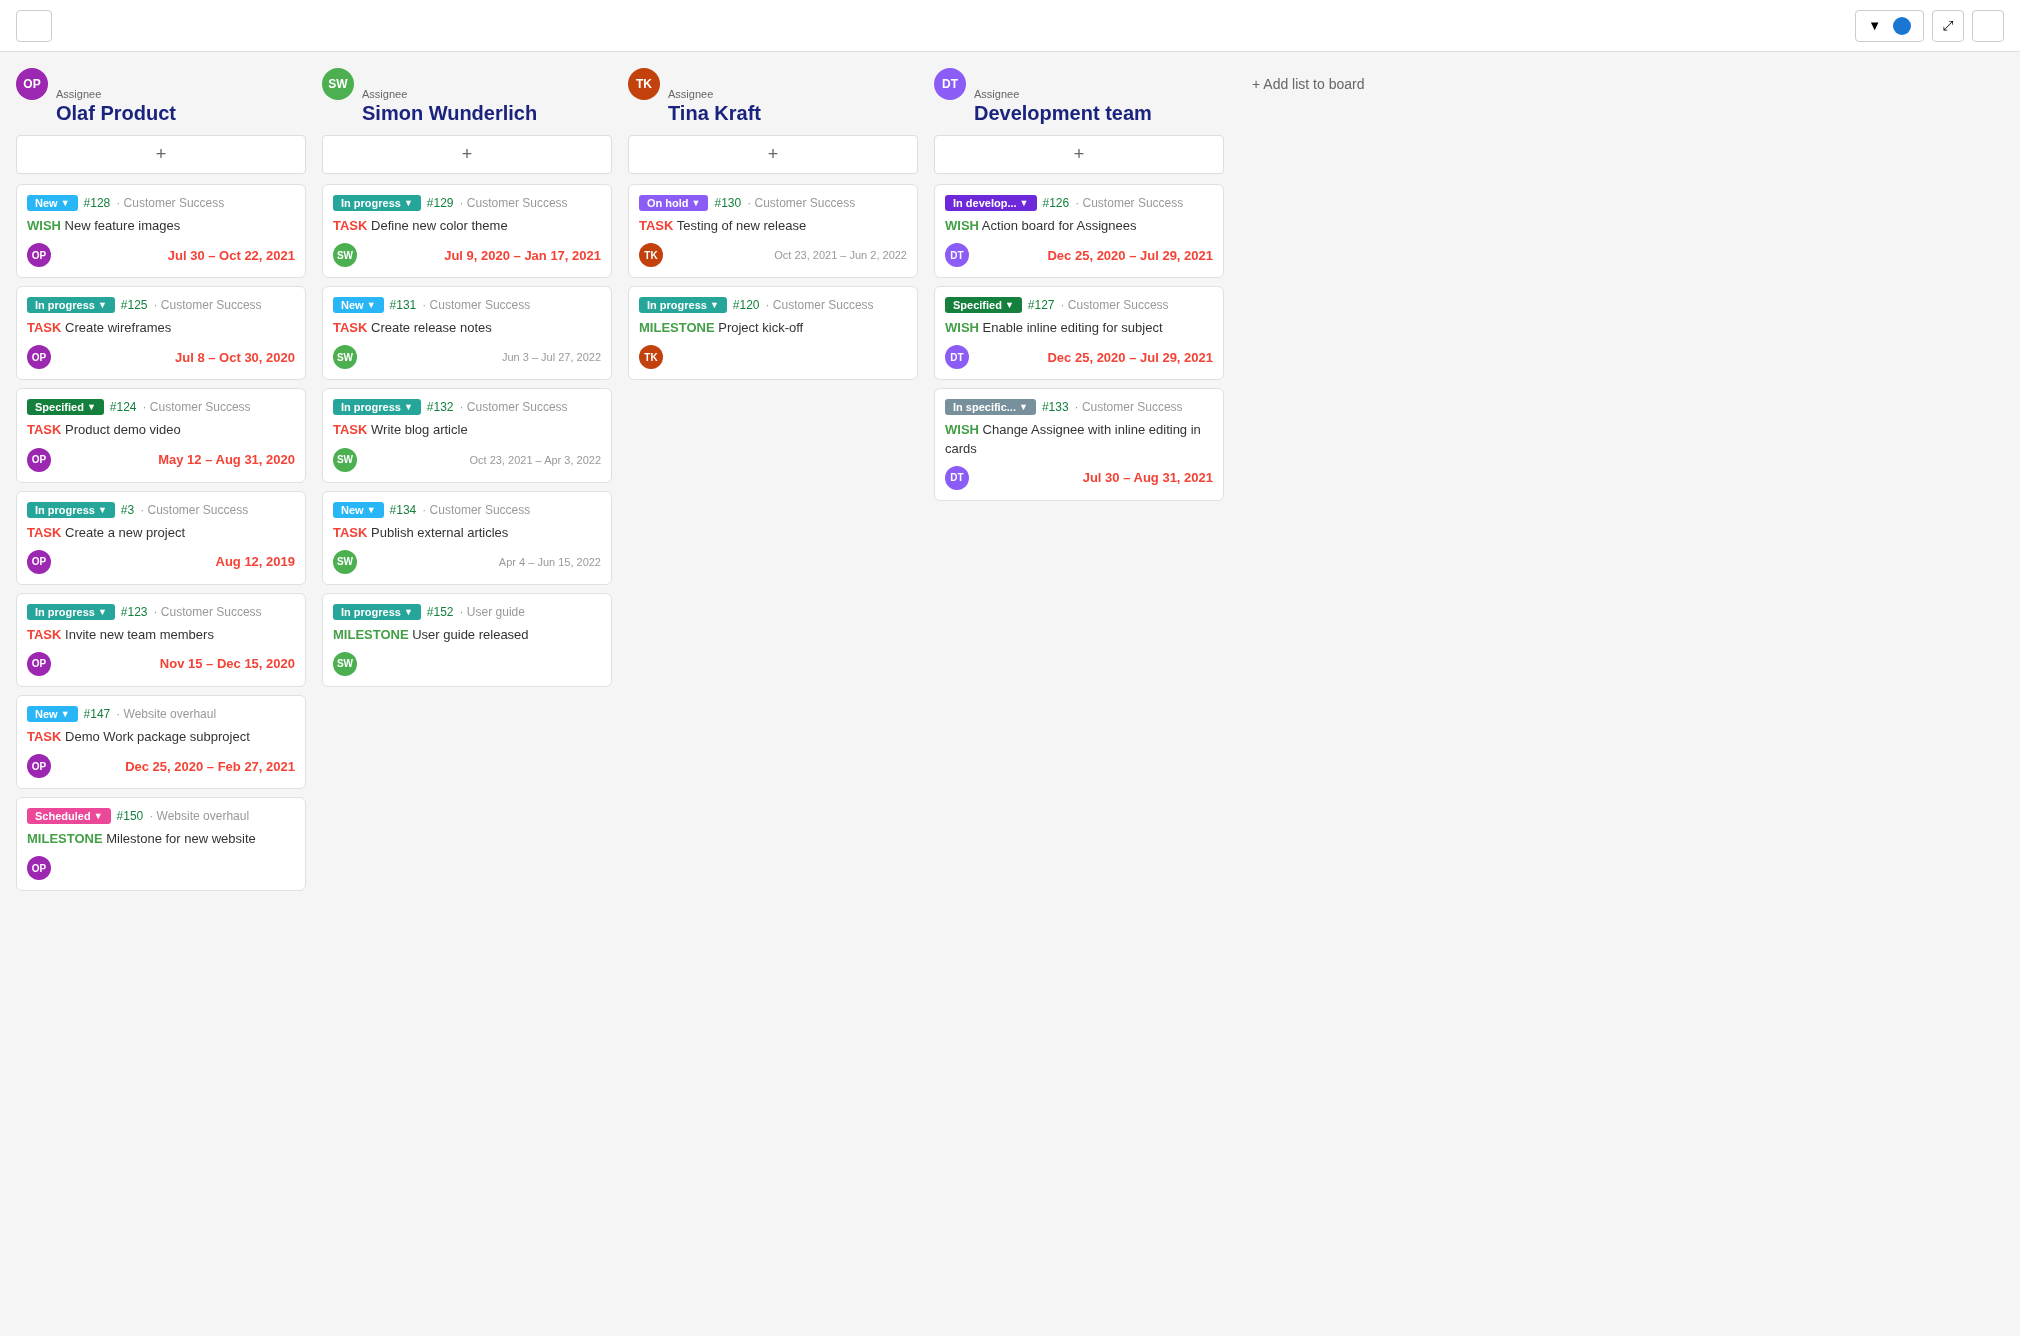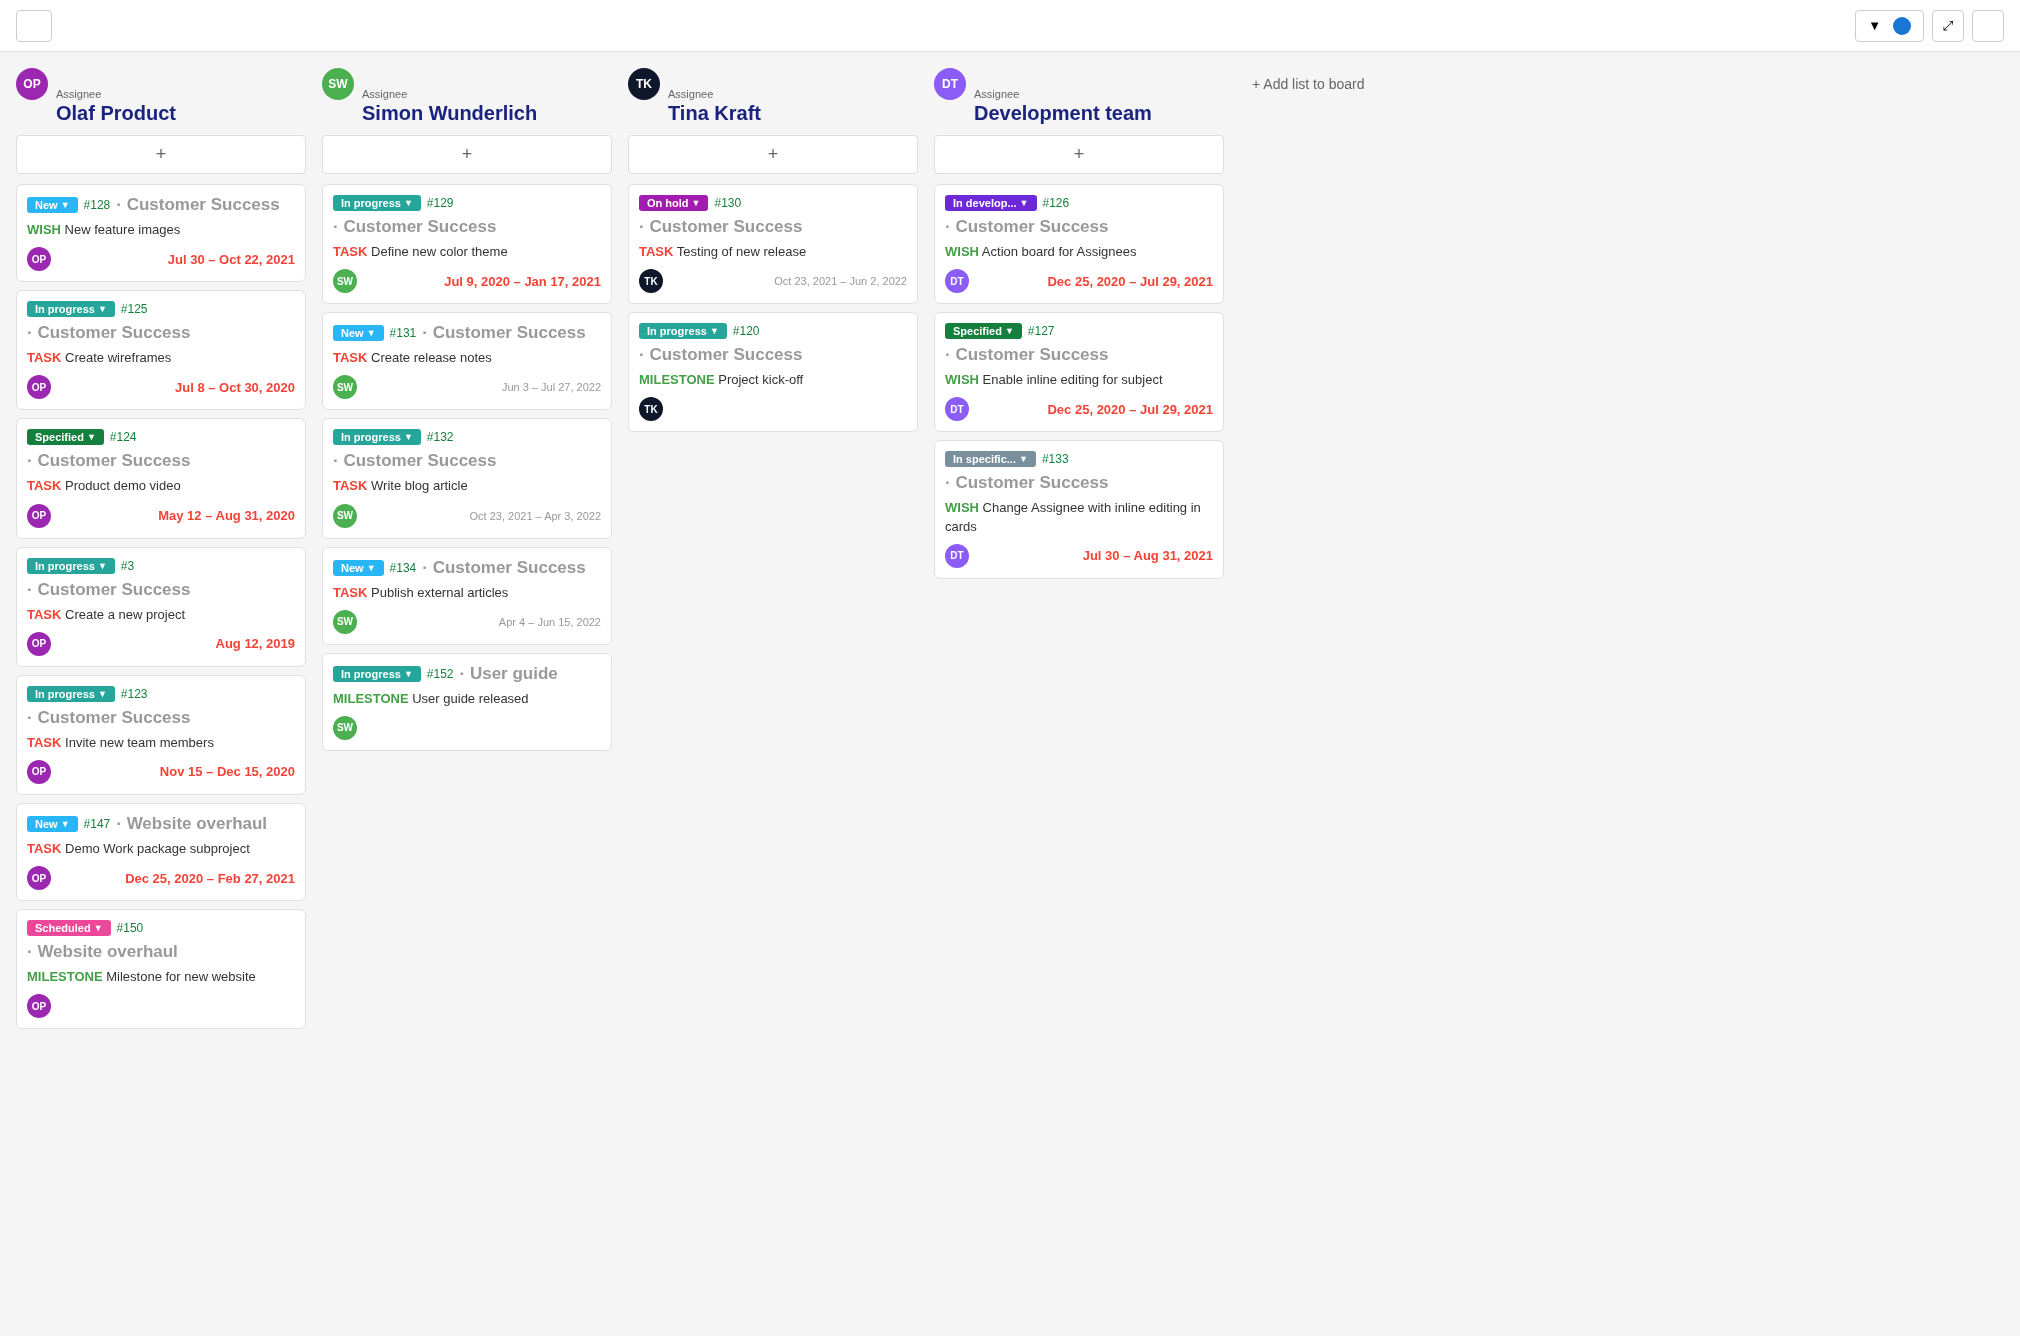--- a/index.html
+++ b/index.html
@@ -33,21 +33,21 @@
     .column { width: 290px; flex-shrink: 0; }
 
     .column-header { margin-bottom: 10px; }
     .assignee-label { font-size: 11px; color: #666; margin-bottom: 2px; margin-top: 20px; }
     .avatar {
       width: 32px; height: 32px; border-radius: 50%; display: flex; align-items: center;
       justify-content: center; font-size: 12px; font-weight: 700; color: #fff; flex-shrink: 0;
     }
     .avatar-op { background: #9c27b0; }
     .avatar-sw { background: #4caf50; }
-    .avatar-tk { background: #0f172a; }
+    .avatar-tk { background: #c2410c; }
     .avatar-dt { background: #8b5cf6; }
     .assignee-name { font-size: 20px; font-weight: 700; color: #1a237e; }
 
     .add-card-btn {
       width: 100%; padding: 8px; border: 1px solid #ddd; border-radius: 4px;
       background: #fff; cursor: pointer; font-size: 18px; color: #666; margin-bottom: 10px;
       display: flex; align-items: center; justify-content: center;
     }
 
     .card {
@@ -56,26 +56,26 @@
     }
     .card-meta { display: flex; align-items: center; gap: 6px; margin-bottom: 6px; flex-wrap: wrap; }
     .status-badge {
       padding: 2px 8px; border-radius: 3px; font-size: 11px; font-weight: 600; color: #fff;
       display: flex; align-items: center; gap: 3px; cursor: pointer;
     }
     .status-new { background: #29b6f6; text-align: right; }
     .status-inprogress { background: #26a69a; }
     .status-specified { background: #15803d; }
     .status-scheduled { background: #ec4899; align-items: center; }
-    .status-onhold { background: #a21caf; }
+    .status-onhold { background: #8b5cf6; }
     .status-indevelop { background: #6d28d9; }
     .status-inspecific { background: #78909c; }
     .badge-arrow { font-size: 9px; }
     .card-number { color: #15803d; font-size: 12px; }
-    .card-project { color: #999; font-size: 17px; font-weight: bold; }
+    .card-project { color: #999; font-size: 12px; }
 
     .card-title { margin-bottom: 8px; line-height: 1.4; }
     .card-type { font-weight: 700; }
     .type-task { color: #f44336; }
     .type-wish { color: #43a047; }
     .type-milestone { color: #43a047; }
 
     .card-footer { display: flex; align-items: center; justify-content: space-between; }
     .avatar-sm {
       width: 24px; height: 24px; border-radius: 50%; display: flex; align-items: center;

